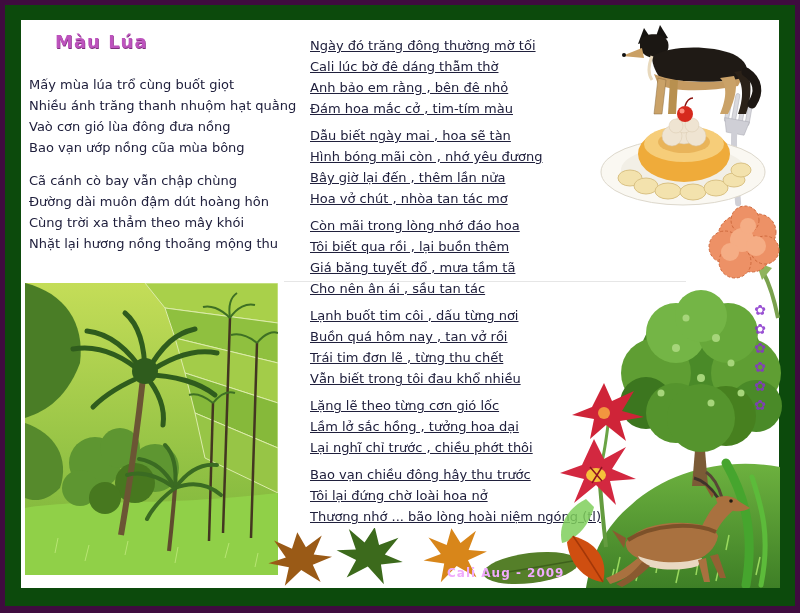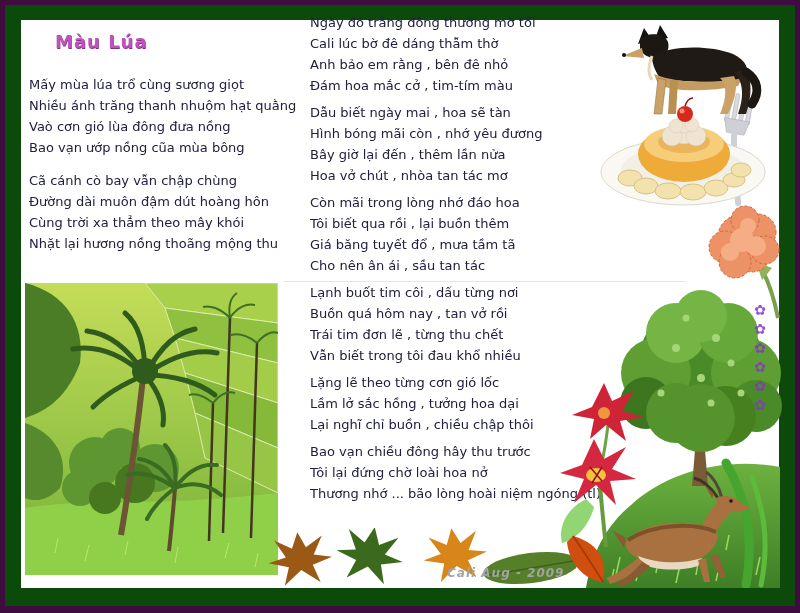--- a/index.html
+++ b/index.html
@@ -11,28 +11,28 @@
   .frame-green{position:absolute;left:5px;top:5px;right:5px;bottom:7px;background:#0c4a0c;}
   .content{position:absolute;left:21px;top:20px;right:21px;bottom:25px;background:#ffffff;}
   .abs{position:absolute;}
   .page-title{
     position:absolute;left:55px;top:31px;
     font-size:18px;font-weight:700;letter-spacing:1px;color:#bd53bd;
     text-shadow:0.5px 0.5px 0 #7e2f7e;
   }
   .poem{color:#20203d;font-size:13px;line-height:21px;}
   .col-left{position:absolute;left:29px;top:74px;width:262px;}
-  .col-mid{position:absolute;left:310px;top:12px;width:276px;}
+  .col-mid{position:absolute;left:310px;top:35px;width:276px;text-decoration:underline;}
   .stanza{margin:0 0 12px 0;}
   .col-mid .stanza{margin:0 0 6px 0;}
   .line{white-space:nowrap;}
   .divider{position:absolute;left:284px;top:281px;width:402px;height:1px;background:#e6e6e6;}
   .signature{
     position:absolute;left:447px;top:566px;
-    font-size:12px;font-weight:700;font-style:italic;color:#a3a3a3;letter-spacing:1px;
+    font-size:12px;font-weight:700;color:#f0abfc;letter-spacing:1px;
   }
   .watermark{
     position:absolute;left:752px;top:302px;height:140px;
     writing-mode:vertical-rl;color:#8833cc;font-size:14px;font-weight:700;
     letter-spacing:3px;opacity:0.85;
   }
   svg{display:block;}
 </style>
 </head>
 <body>
@@ -106,21 +106,21 @@
   </g>
 </svg>
 </div>
 
 <div class="divider"></div>
 
 <div class="page-title">Màu Lúa</div>
 
 <div class="col-left poem">
   <div class="stanza">
-    <div class="line">Mấy mùa lúa trổ cùng sương giọt</div>
+    <div class="line">Mấy mùa lúa trổ cùng buốt giọt</div>
     <div class="line">Nhiều ánh trăng thanh nhuộm hạt quằng</div>
     <div class="line">Vaò cơn gió lùa đông đưa nồng</div>
     <div class="line">Bao vạn ướp nồng cũa mùa bông</div>
   </div>
   <div class="stanza">
     <div class="line">Cã cánh cò bay vẫn chập chùng</div>
     <div class="line">Đường dài muôn đậm dút hoàng hôn</div>
     <div class="line">Cùng trời xa thẳm theo mây khói</div>
     <div class="line">Nhặt lại hương nồng thoãng mộng thu</div>
   </div>
@@ -147,21 +147,21 @@
   </div>
   <div class="stanza">
     <div class="line">Lạnh  buốt tim côi , dấu từng nơi</div>
     <div class="line">Buồn quá hôm nay , tan vở rồi</div>
     <div class="line">Trái  tim đơn lẽ ,  từng thu chết</div>
     <div class="line">Vẫn biết trong tôi đau khổ nhiều</div>
   </div>
   <div class="stanza">
     <div class="line">Lặng lẽ theo từng cơn gió lốc</div>
     <div class="line">Lầm lở sắc hồng , tưởng hoa dại</div>
-    <div class="line">Lại nghĩ chỉ buồn , chiều chập thôi</div>
+    <div class="line">Lại nghĩ chỉ trước , chiều phớt thôi</div>
   </div>
   <div class="stanza">
     <div class="line">Bao vạn chiều đông  hây thu trước</div>
     <div class="line">Tôi lại đứng  chờ loài hoa nở</div>
     <div class="line">Thương nhớ ... bão lòng hoài niệm ngóng  (tl)</div>
   </div>
 </div>
 
 <div class="abs" style="left:556px;top:455px;">
 <svg width="224" height="133" viewBox="0 0 224 133">

